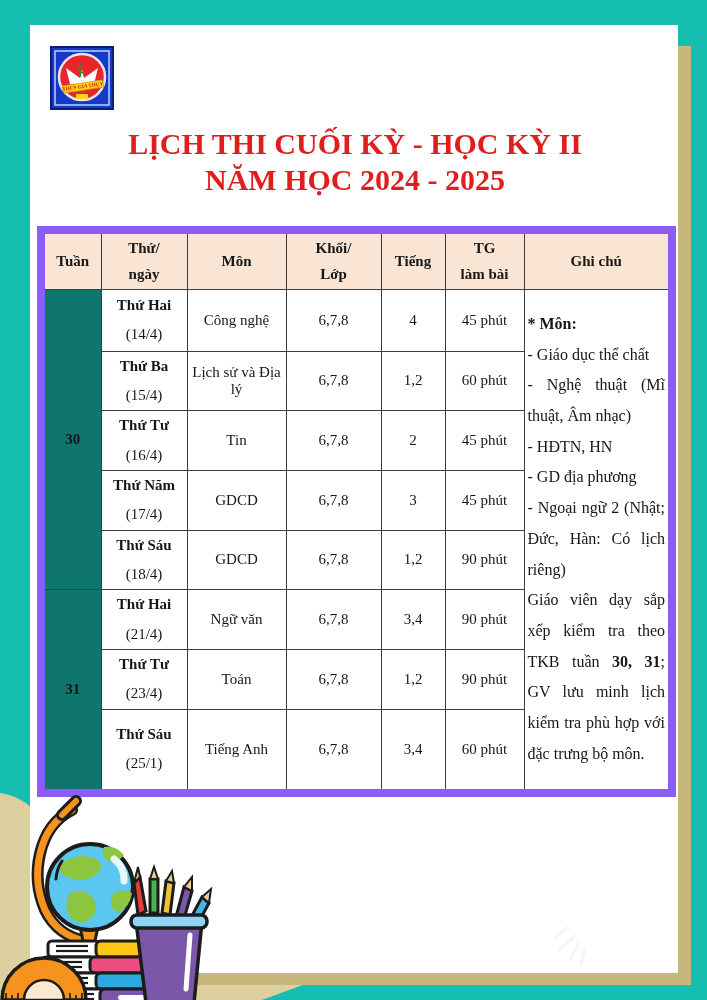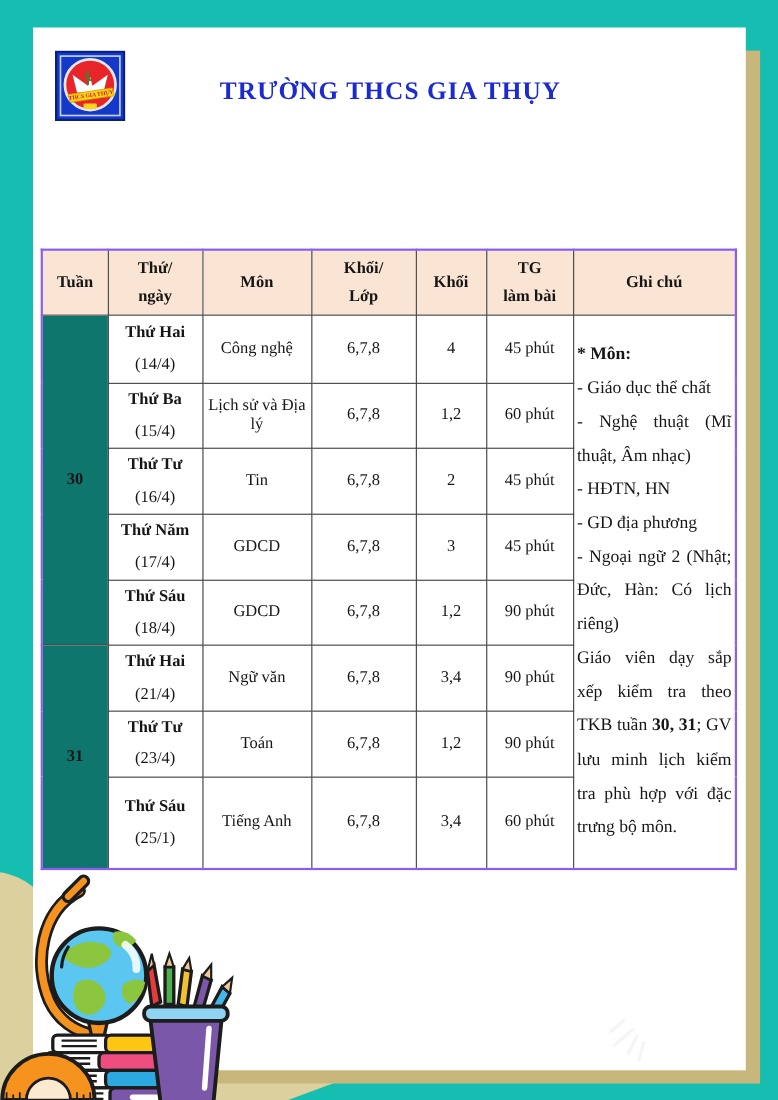--- a/index.html
+++ b/index.html
@@ -13,21 +13,21 @@
   .school-name{position:absolute;left:30px;top:70px;width:650px;text-align:center;
     color:#1C2BD0;font-size:23px;font-weight:bold;letter-spacing:1px;z-index:2;}
   .doc-title{position:absolute;left:30px;top:126px;width:650px;text-align:center;
     color:#E01E1E;font-size:30px;font-weight:bold;line-height:1.2;z-index:2;}
 
   
   .schedule-wrap{position:absolute;left:37px;top:226px;z-index:2;}
   table.schedule{border-collapse:collapse;table-layout:fixed;background:#fff;}
   table.schedule td,table.schedule th{border:1.4px solid #3d3d3d;padding:0 3px;
     font-size:15px;color:#161616;text-align:center;vertical-align:middle;overflow:hidden;}
-  table.schedule{border:2px solid #8b5cf6;}
+  table.schedule{border:8px solid #8b5cf6;}
   th.col-head{background:#FAE4D3;font-weight:bold;font-size:15.5px;line-height:1.75;}
   td.week-cell{background:#0f766e;font-weight:bold;font-size:16px;}
   .day-name{font-weight:bold;}
   .day-date{font-weight:normal;}
   td.day-cell{line-height:1.95;}
   td.valign-top{vertical-align:top;padding-top:5px;}
   td.note-cell{vertical-align:top;text-align:left;padding:5px 8px 0 8px;}
   .note-line{font-size:16px;line-height:1.92;text-align:justify;}
   .note-line b{font-weight:bold;}
 
@@ -58,21 +58,24 @@
     <rect x="1" y="1" width="62" height="62" fill="#1438C8" stroke="#0A1E7A" stroke-width="2"></rect>
     <rect x="5" y="5" width="54" height="54" fill="none" stroke="#BFD2FF" stroke-width="1.5"></rect>
     <circle cx="32" cy="31" r="23" fill="#E8252A" stroke="#E6E6E6" stroke-width="2.5"></circle>
     <path d="M 16 22 L 30 32 L 32 24 L 34 32 L 48 22 L 44 38 L 20 38 Z" fill="#ffffff"></path>
     <path d="M 30 18 C 29 23 31 27 30 31 M 30 22 L 27 24 M 30 26 L 33 27" stroke="#2E8B2E" stroke-width="1.6" fill="none"></path>
     <path d="M 12 40 L 52 34 L 54 41 L 14 47 Z" fill="#FFD617" stroke="#C8A200" stroke-width="0.8"></path>
     <text x="33" y="42" font-size="5.2" font-family="Liberation Serif, serif" font-weight="bold" fill="#D01318" text-anchor="middle" transform="rotate(-8 33 42)">THCS GIA THỤY</text>
     <rect x="26" y="48" width="12" height="5" rx="1" fill="#FFD617"></rect>
   </svg>
 
-  <div class="school-name">TRƯỜNG THCS GIA THỤY</div>
+  <div class="doc-title">
+    <div>LỊCH THI CUỐI KỲ - HỌC KỲ II</div>
+    <div>NĂM HỌC 2024 - 2025</div>
+  </div>
 
   <div class="schedule-wrap">
     <table class="schedule">
       <colgroup>
           <col style="width: 60px;">
           <col style="width: 86px;">
           <col style="width: 99px;">
           <col style="width: 95px;">
           <col style="width: 64px;">
           <col style="width: 79px;">
@@ -88,21 +91,21 @@
               <div>ngày</div>
             </th>
             <th class="col-head">
               <div>Môn</div>
             </th>
             <th class="col-head">
               <div>Khối/</div>
               <div>Lớp</div>
             </th>
             <th class="col-head">
-              <div>Khối</div>
+              <div>Tiếng</div>
             </th>
             <th class="col-head">
               <div>TG</div>
               <div>làm bài</div>
             </th>
             <th class="col-head">
               <div>Ghi chú</div>
             </th>
           </tr>
         </thead>

